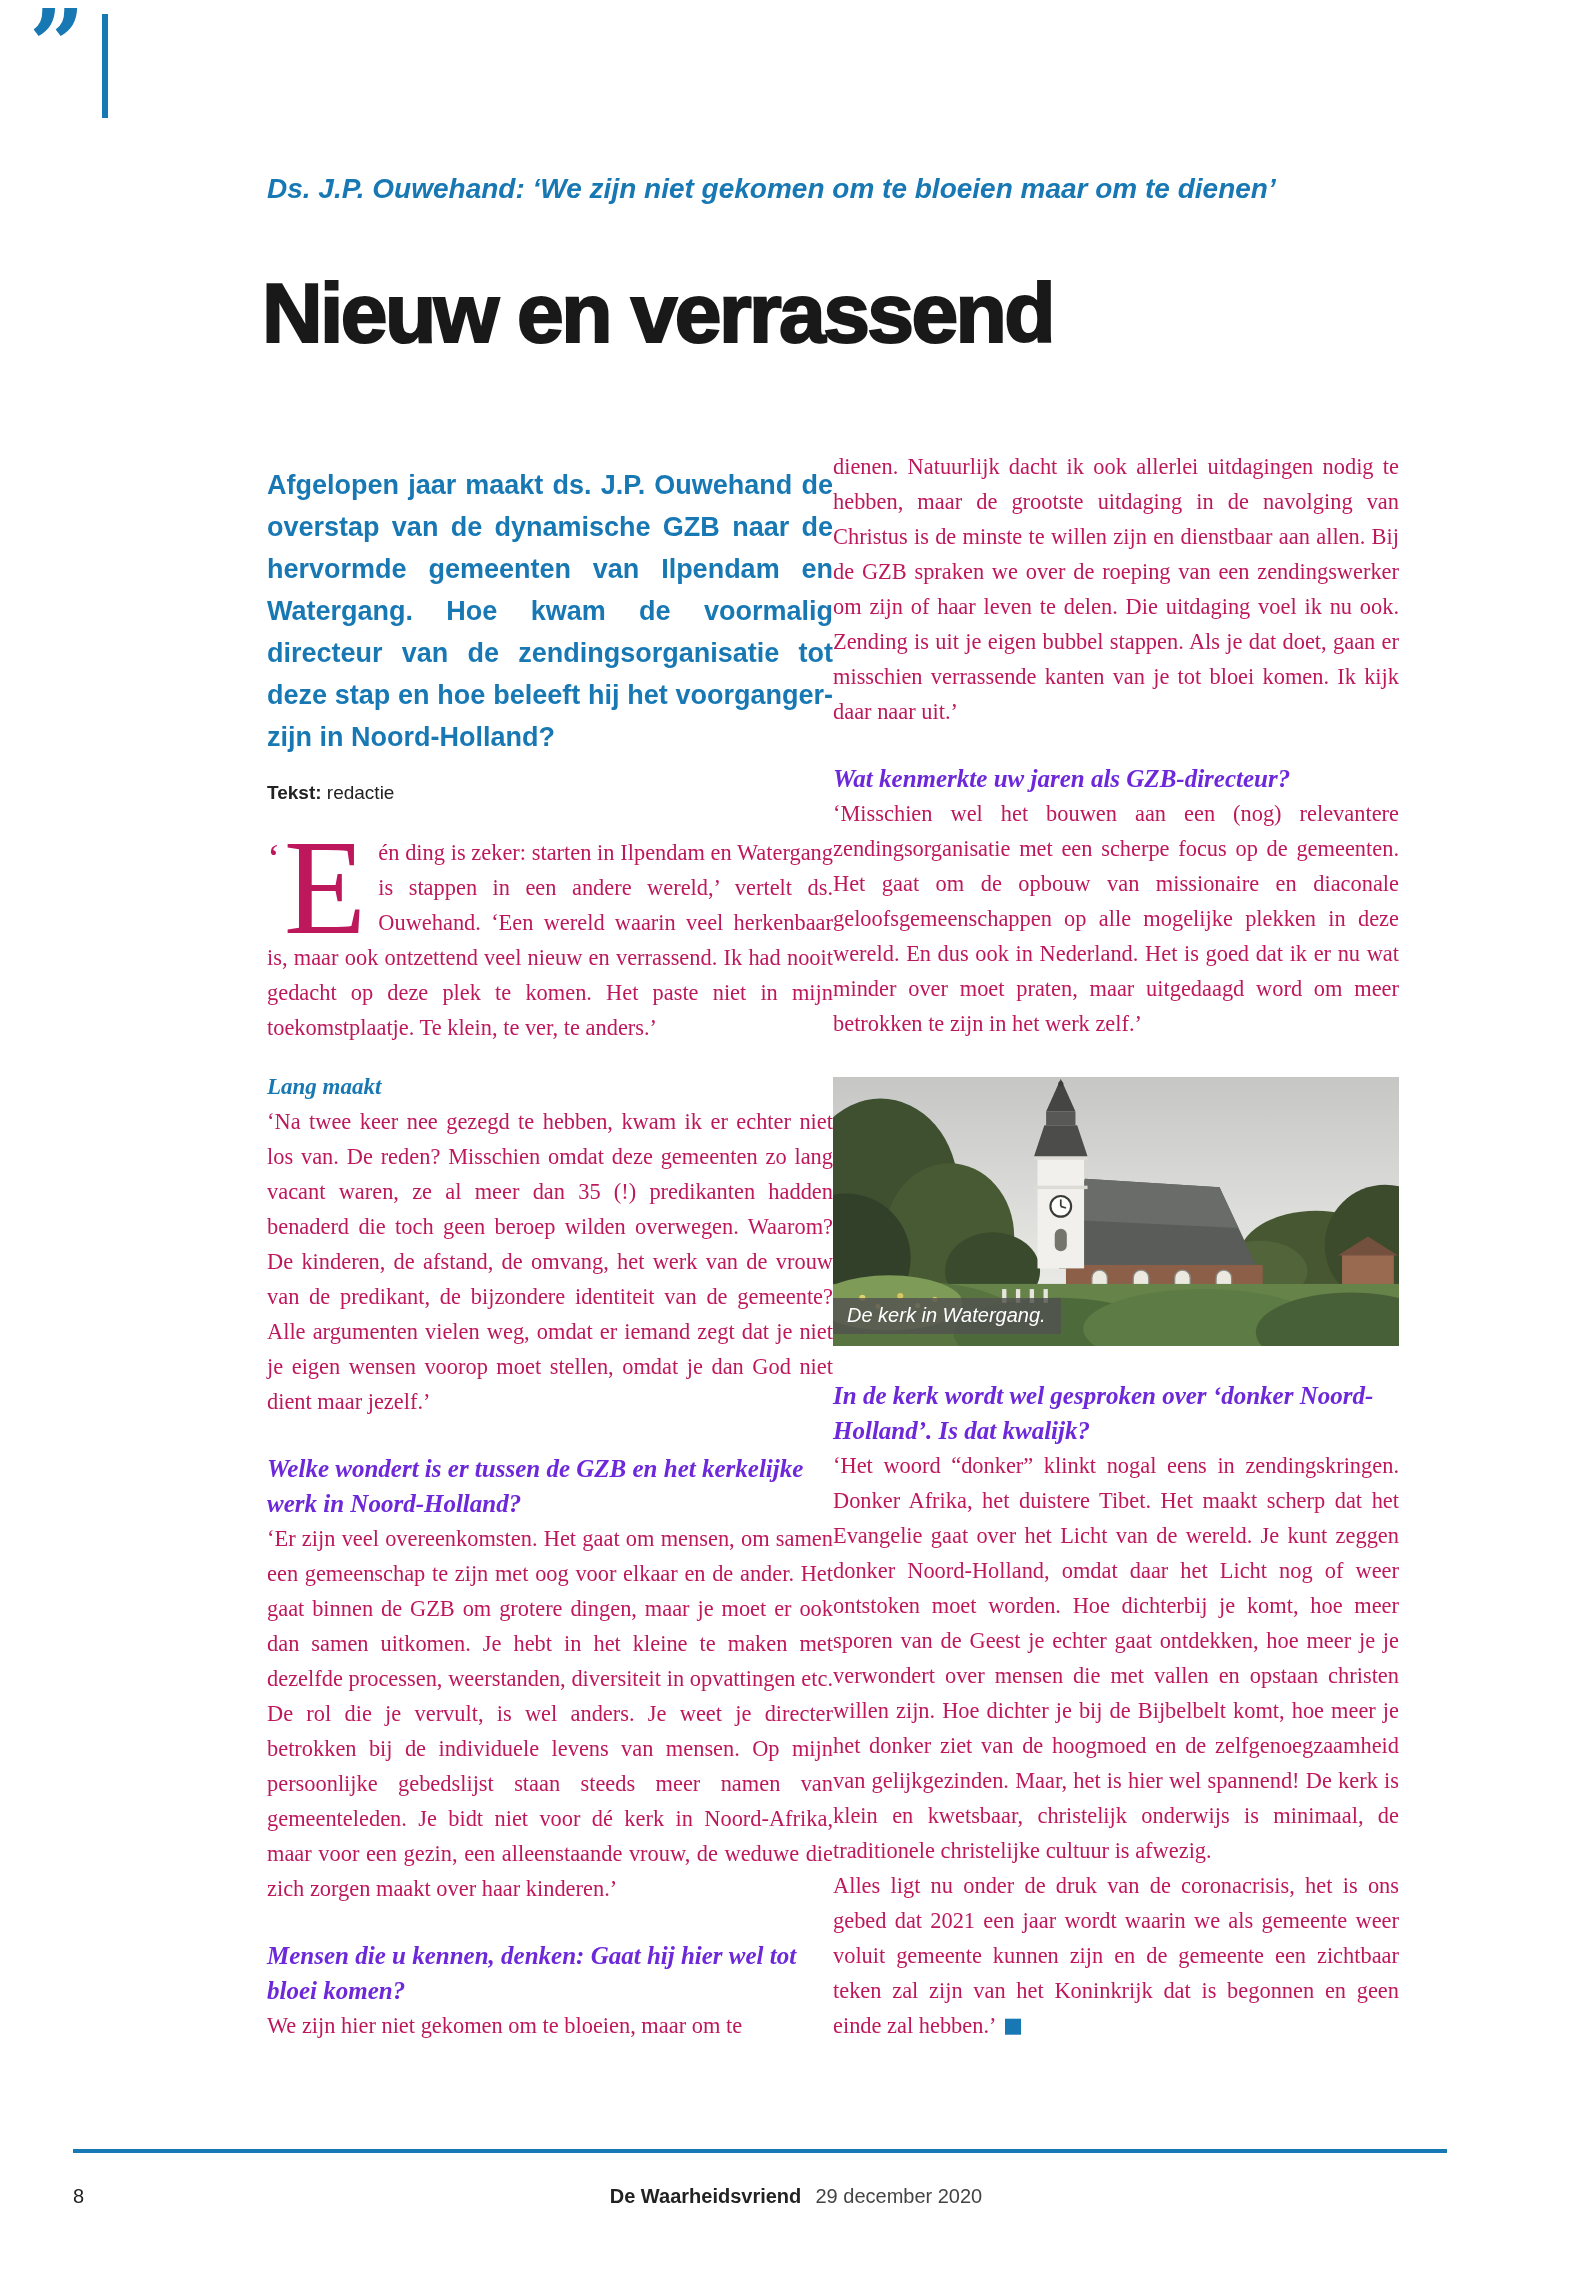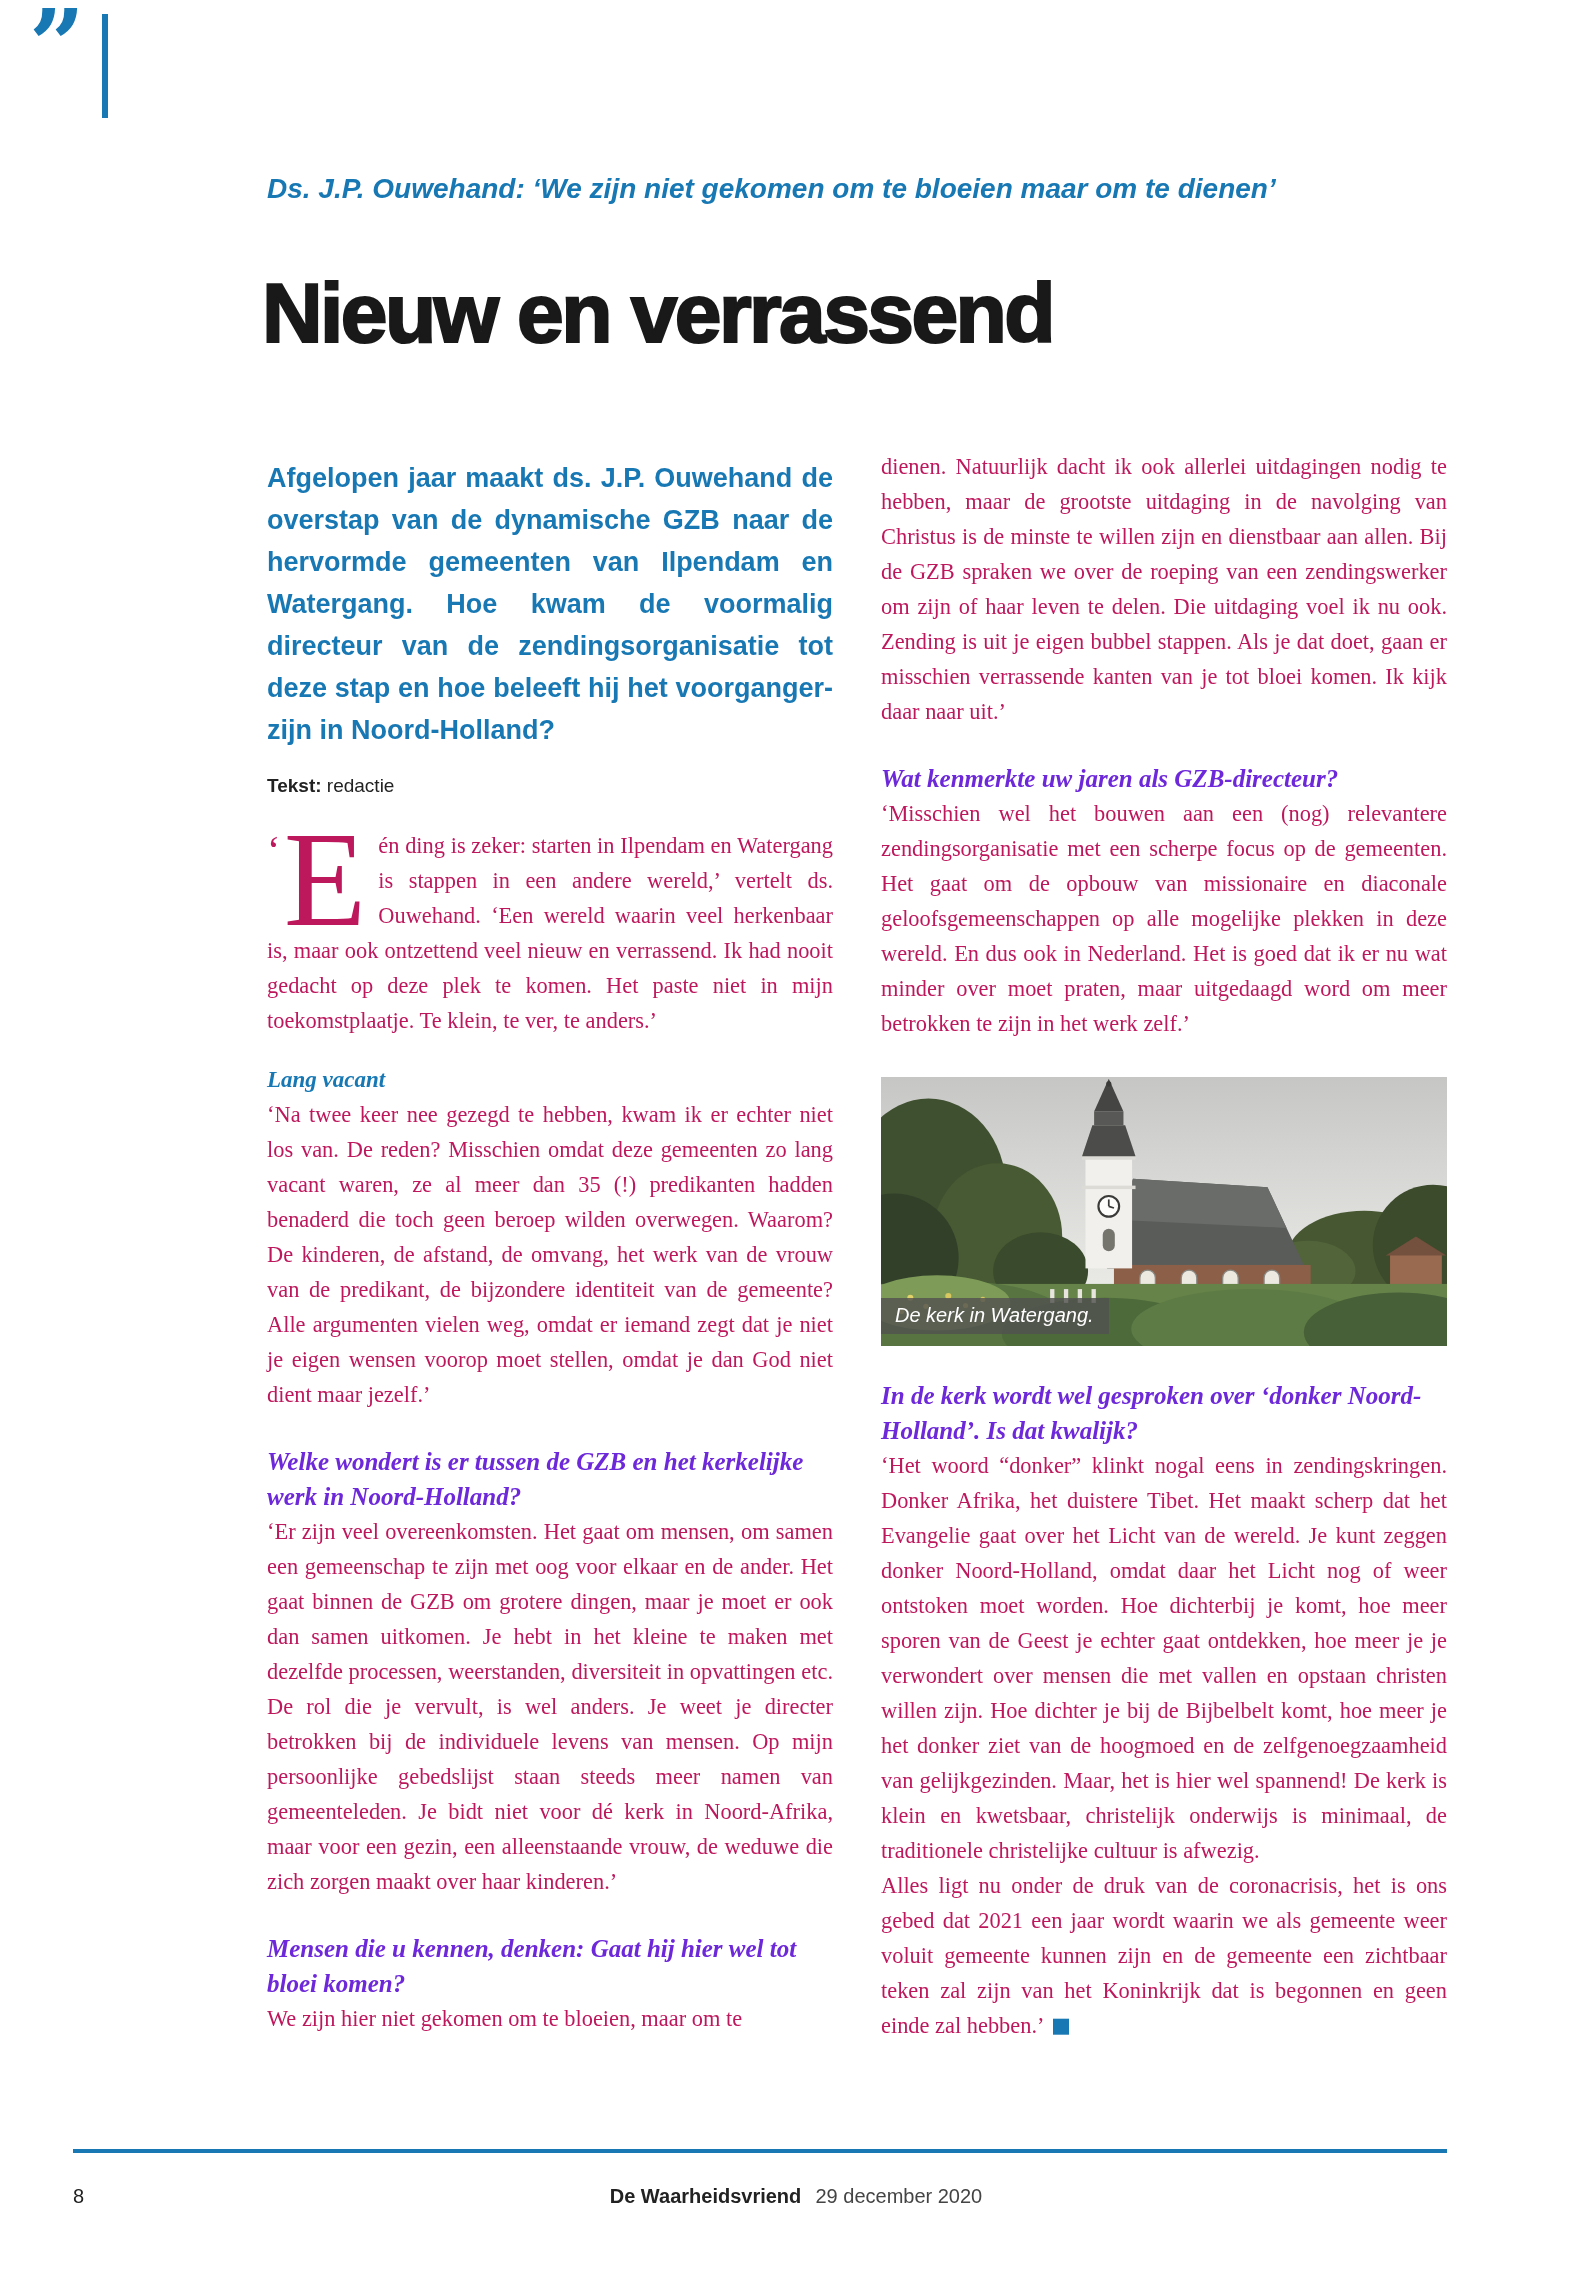--- a/index.html
+++ b/index.html
@@ -62,22 +62,21 @@
     -webkit-text-stroke: 2.2px #191919;
   }
 
   
   .columns {
     position: absolute;
     left: 267px;
     top: 449px;
     width: 1181px;
     display: flex;
-    gap: 48px;
-    align-items: center;
+    align-items: flex-end;
   }
   .col { width: 566px; }
 
   .intro {
     margin: 0;
     font-family: "Liberation Sans", sans-serif;
     font-weight: 700;
     font-size: 27px;
     line-height: 42px;
     color: #1878b4;
@@ -215,21 +214,21 @@
   <h1 class="headline" style="margin:0;">Nieuw en verrassend</h1>
 
   <div class="columns">
     <div class="col" id="left-col">
       <p class="intro">Afgelopen jaar maakt ds. J.P. Ouwehand de overstap van de dynamische GZB naar de her­vormde gemeenten van Ilpendam en Water­gang. Hoe kwam de voormalig directeur van de zendingsorganisatie tot deze stap en hoe be­leeft hij het voorganger-zijn in Noord-Holland?</p>
       <p class="byline">
         <span class="label">Tekst:</span>
         <span>redactie</span>
       </p>
     <p class="body-para first-para"><span class="dropcap-block"><span class="oq">‘</span><span class="dc">E</span></span>én ding is zeker: starten in Ilpendam en Watergang is stappen in een andere wereld,’ vertelt ds. Ouwehand. ‘Een wereld waarin veel herkenbaar is, maar ook ontzettend veel nieuw en verrassend. Ik had nooit gedacht op deze plek te komen. Het paste niet in mijn toekomstplaatje. Te klein, te ver, te anders.’</p>
-        <h3 class="subhead">Lang vacant</h3>
+        <h3 class="subhead">Lang maakt</h3>
         <p class="body-para">‘Na twee keer nee gezegd te hebben, kwam ik er ech­ter niet los van. De reden? Misschien omdat deze gemeenten zo lang vacant waren, ze al meer dan 35 (!) predikanten hadden benaderd die toch geen beroep wilden overwegen. Waarom? De kinderen, de afstand, de omvang, het werk van de vrouw van de predikant, de bijzondere identiteit van de gemeente? Alle argu­menten vielen weg, omdat er iemand zegt dat je niet je eigen wensen voorop moet stellen, omdat je dan God niet dient maar jezelf.’</p>
         <p class="question">Welke wondert is er tussen de GZB en het kerkelijke werk in Noord-Holland?</p>
         <p class="body-para">‘Er zijn veel overeenkomsten. Het gaat om mensen, om samen een gemeenschap te zijn met oog voor elkaar en de ander. Het gaat binnen de GZB om gro­tere dingen, maar je moet er ook dan samen uitko­men. Je hebt in het kleine te maken met dezelfde pro­cessen, weerstanden, diversiteit in opvattingen etc. De rol die je vervult, is wel anders. Je weet je directer betrokken bij de individuele levens van mensen. Op mijn persoonlijke gebedslijst staan steeds meer namen van gemeenteleden. Je bidt niet voor dé kerk in Noord-Afrika, maar voor een gezin, een alleen­staande vrouw, de weduwe die zich zorgen maakt over haar kinderen.’</p>
         <p class="question">Mensen die u kennen, denken: Gaat hij hier wel tot bloei komen?</p>
         <p class="body-para">We zijn hier niet gekomen om te bloeien, maar om te</p>
       </div>
     <div class="col" id="right-col">
         <p class="body-para">dienen. Natuurlijk dacht ik ook allerlei uitdagingen nodig te hebben, maar de grootste uitdaging in de navolging van Christus is de minste te willen zijn en dienstbaar aan allen. Bij de GZB spraken we over de roeping van een zendingswerker om zijn of haar leven te delen. Die uitdaging voel ik nu ook. Zending is uit je eigen bubbel stappen. Als je dat doet, gaan er mis­schien verrassende kanten van je tot bloei komen. Ik kijk daar naar uit.’</p>
         <p class="question">Wat kenmerkte uw jaren als GZB-directeur?</p>
         <p class="body-para">‘Misschien wel het bouwen aan een (nog) relevantere zendingsorganisatie met een scherpe focus op de gemeenten. Het gaat om de opbouw van missionaire en diaconale geloofsgemeenschappen op alle moge­lijke plekken in deze wereld. En dus ook in Neder­land. Het is goed dat ik er nu wat minder over moet praten, maar uitgedaagd word om meer betrokken te zijn in het werk zelf.’</p>

